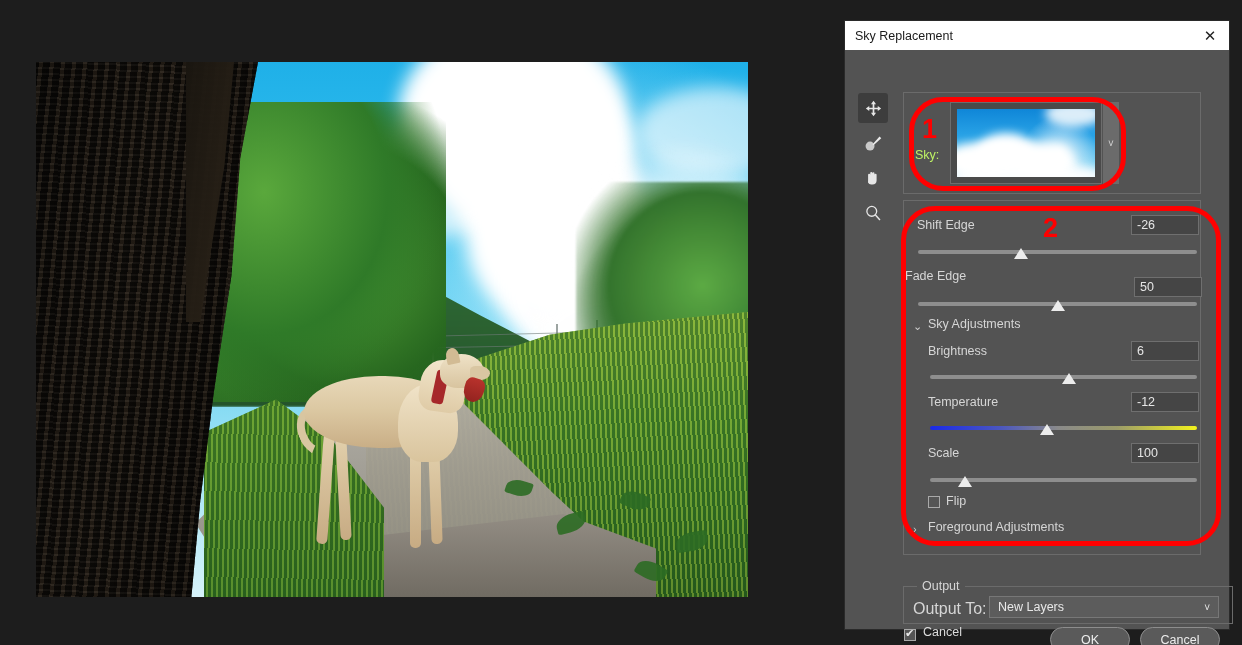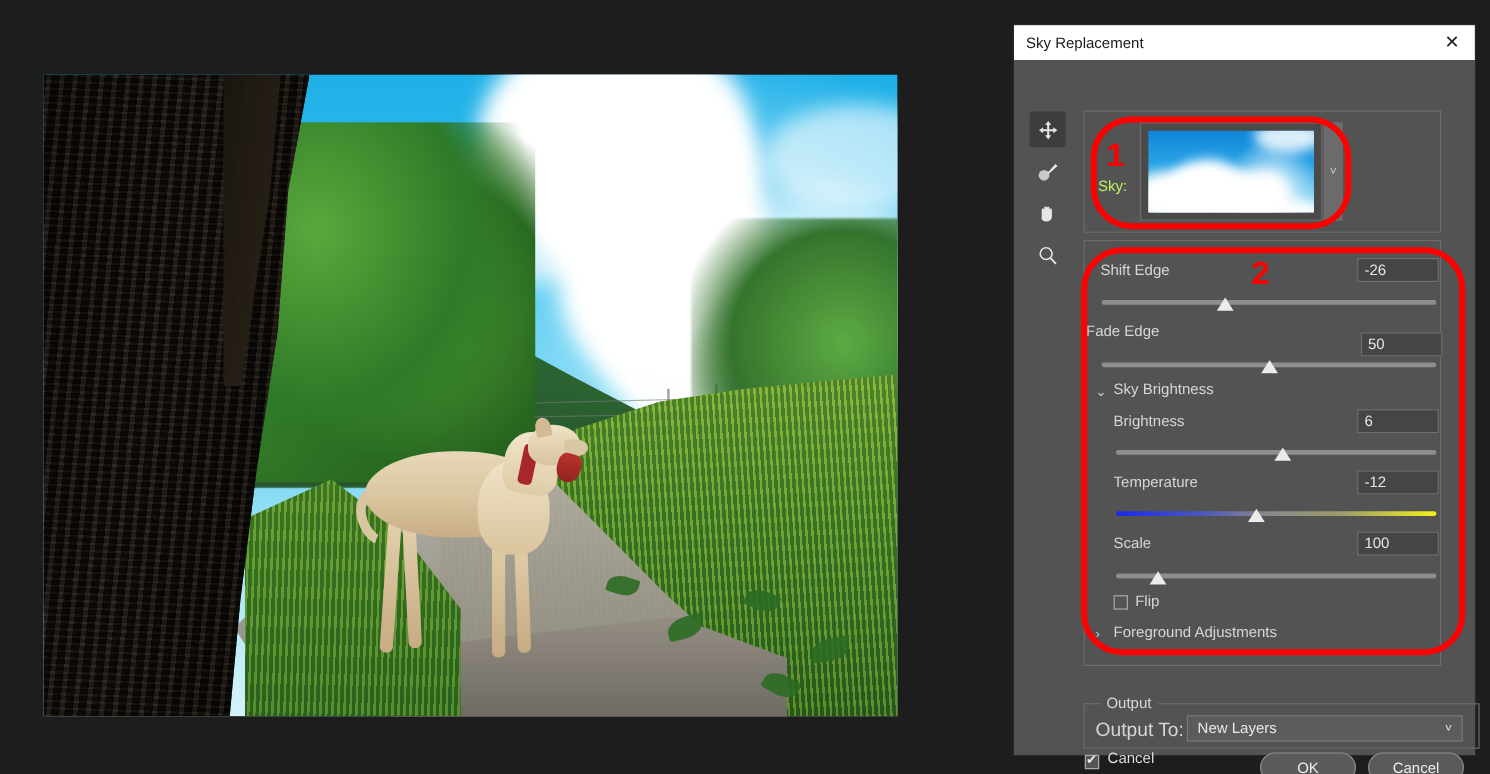--- a/index.html
+++ b/index.html
@@ -414,21 +414,21 @@
 
       <div class="row">
         <span class="rlabel" style="left:60px;top:219px;">Fade Edge</span>
         <span class="rfield" style="left:289px;top:217px;margin-top:10px;">50</span>
         <div class="track" style="left:73px;top:252px;width:279px;">
           <div class="knob" id="k-fade" style="left: 50%;"></div>
         </div>
       </div>
 
       <span class="twisty" style="left:68px;top:270px;">⌄</span>
-      <span class="sect" style="left:83px;top:267px;">Sky Brightness</span>
+      <span class="sect" style="left:83px;top:267px;">Sky Adjustments</span>
 
       <div class="row">
         <span class="rlabel" style="left:83px;top:294px;">Brightness</span>
         <span class="rfield" style="left:286px;top:291px;">6</span>
         <div class="track" style="left:85px;top:325px;width:267px;">
           <div class="knob" id="k-bright" style="left: 52%;"></div>
         </div>
       </div>
 
       <div class="row">

